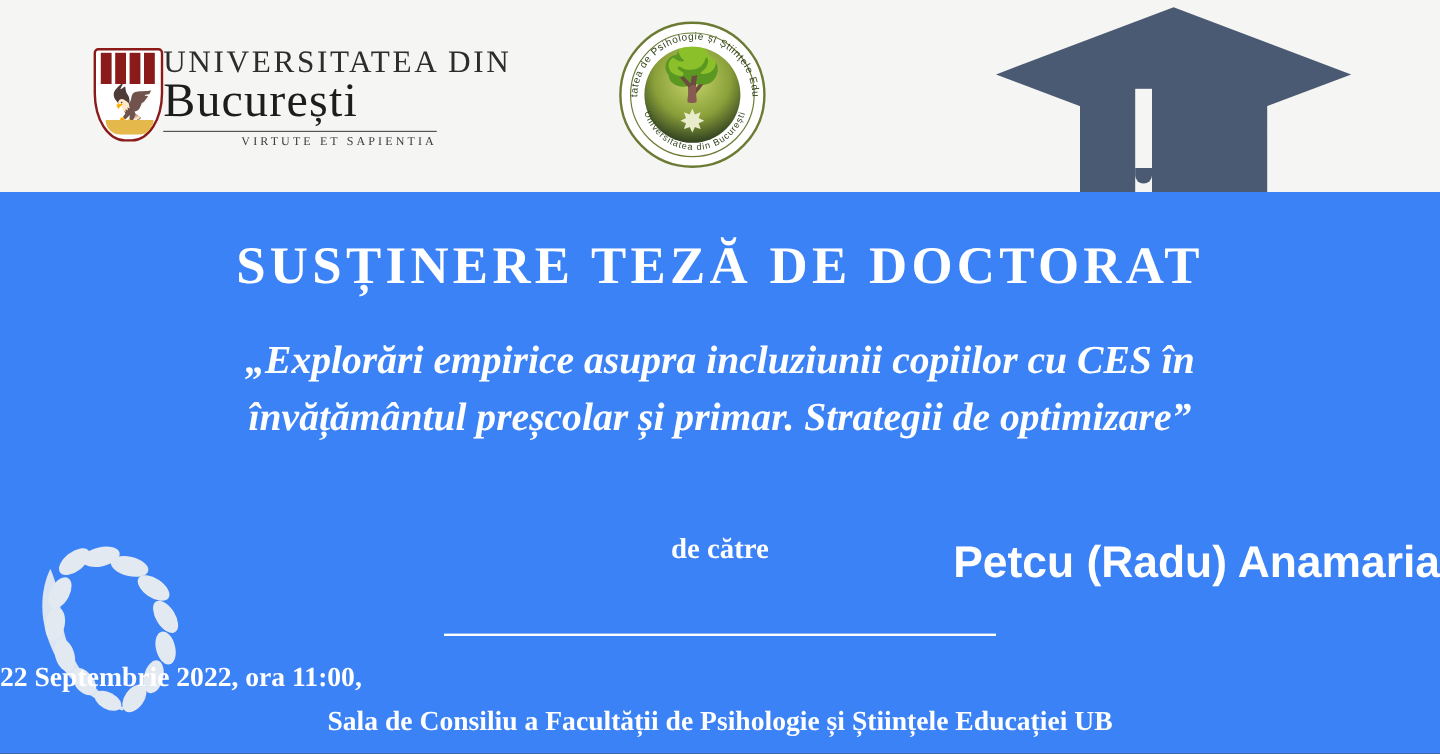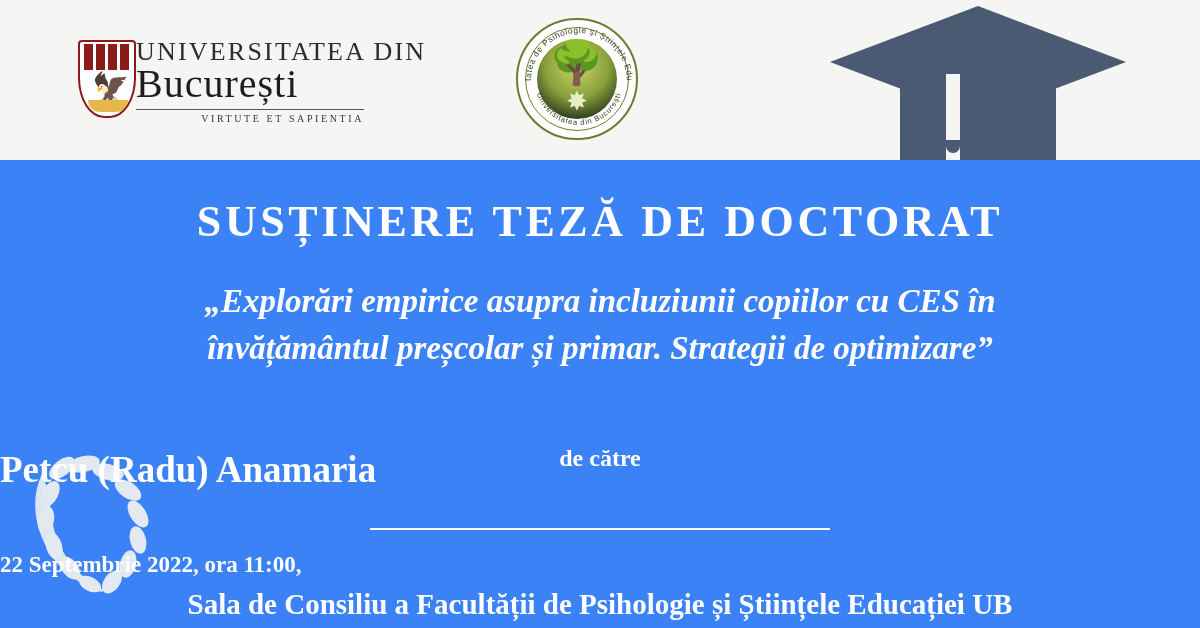--- a/index.html
+++ b/index.html
@@ -244,23 +244,23 @@
     font-family: "Liberation Serif", serif;
     font-size: 24px;
     font-weight: bold;
     margin-top: 33px;
   }
   .author {
     position: absolute;
     left: 0;
     top: 288px;
     width: 1200px;
-    text-align: left;
-    color: #ffffff;
-    font-family: Liberation Serif, serif;
+    text-align: right;
+    color: #ffffff;
+    font-family: Liberation Sans, sans-serif;
     font-size: 37px;
     font-weight: bold;
   }
   .divider {
     position: absolute;
     left: 370px;
     top: 368px;
     width: 460px;
     height: 2px;
     background: #ffffff;
@@ -277,21 +277,21 @@
     font-weight: bold;
   }
   .venue {
     position: absolute;
     left: 0;
     top: 428px;
     width: 1200px;
     text-align: center;
     color: #ffffff;
     font-family: "Liberation Serif", serif;
-    font-size: 29px;
+    font-size: 23px;
     font-weight: bold;
   }
 </style>
 </head>
 <body>
 
 <div class="poster">
 
   <div class="header-band">
 

